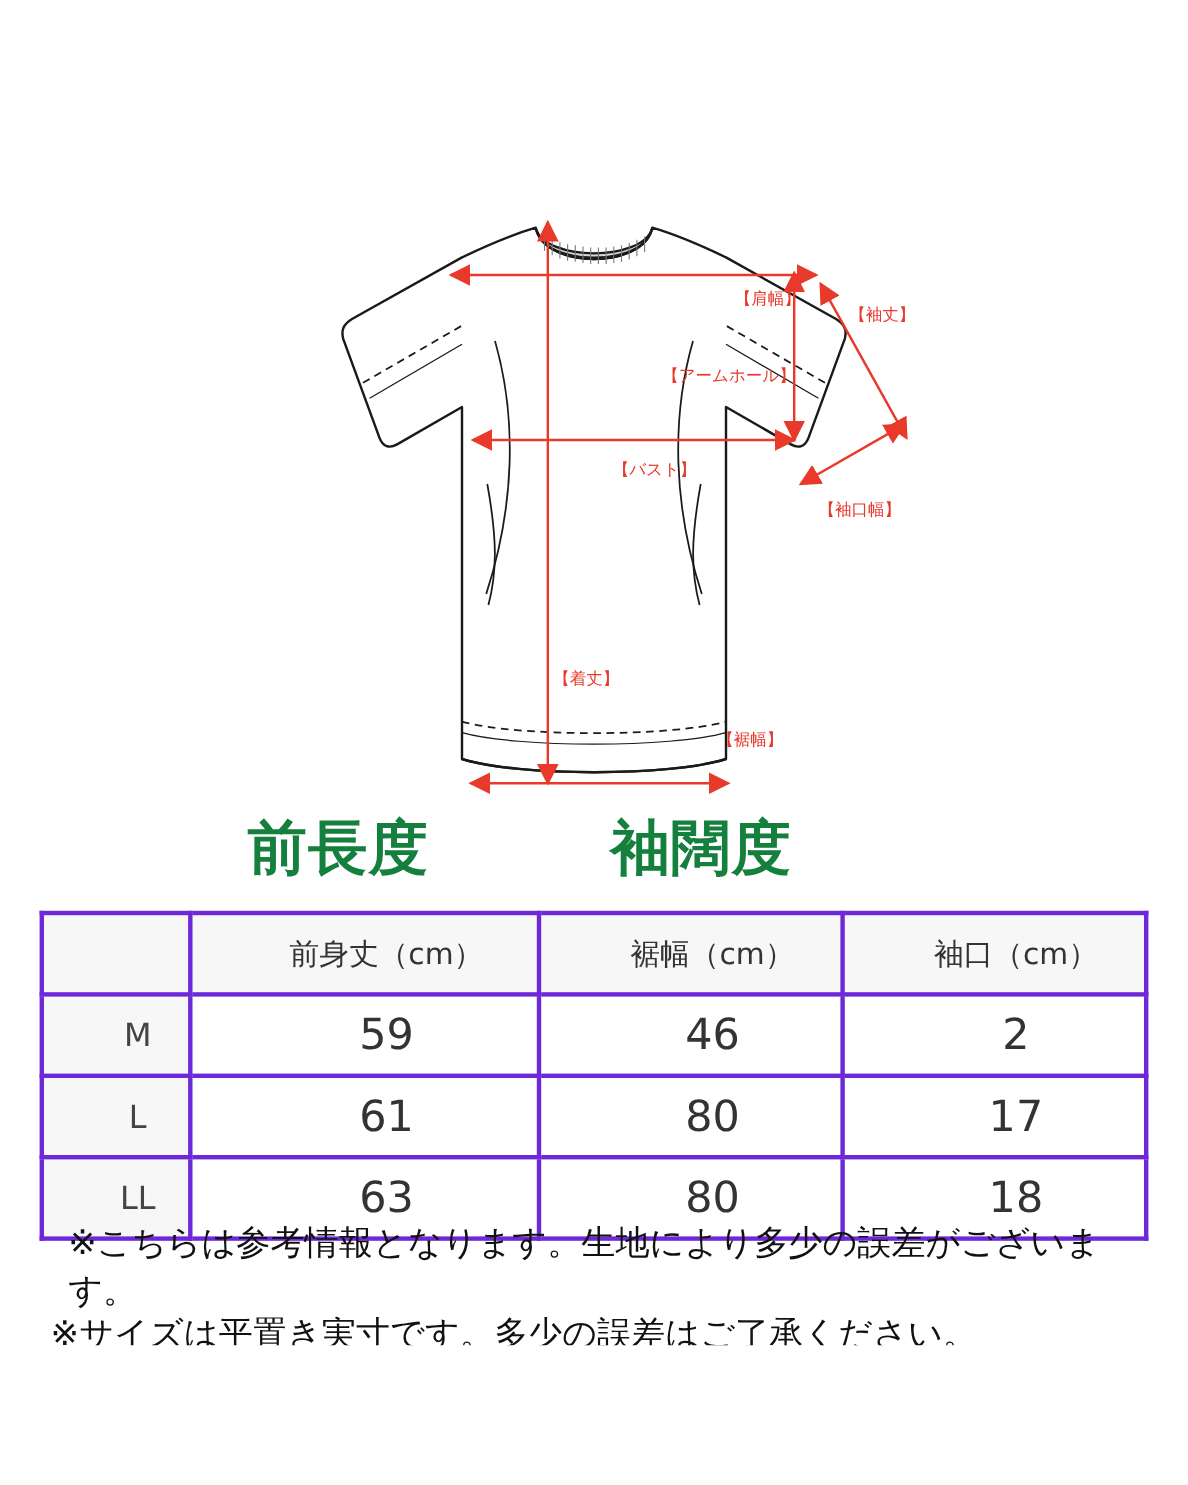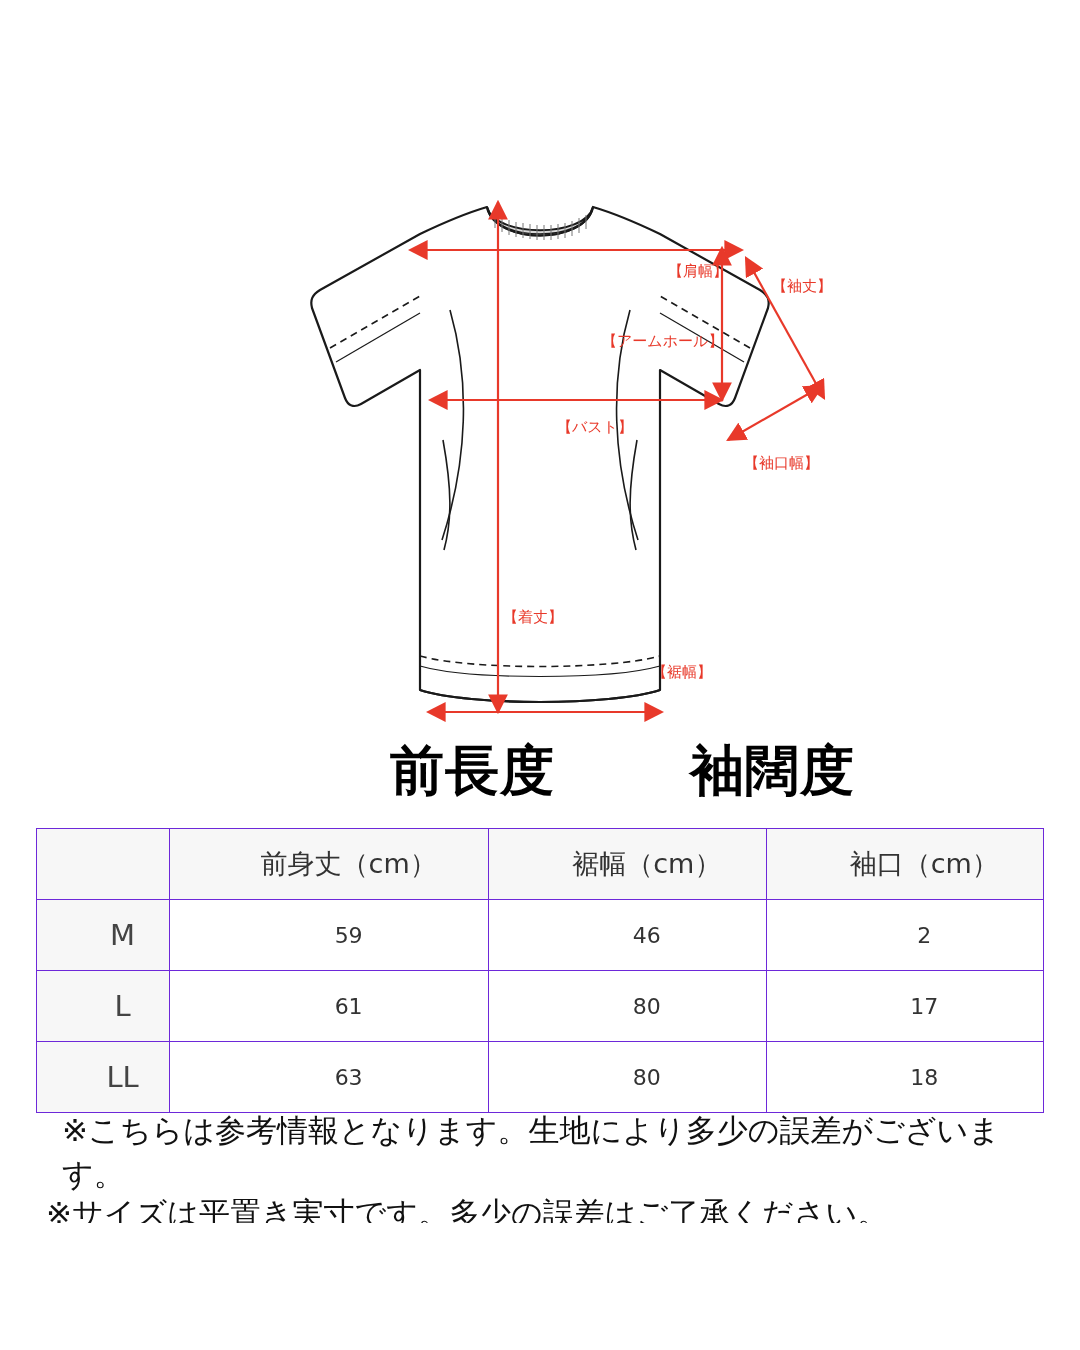--- a/index.html
+++ b/index.html
@@ -51,57 +51,57 @@
     width: 1080px;
     display: flex;
     align-items: flex-end;
     justify-content: center;
     gap: 0;
   }
   .headings .h {
     font-size: 54px;
     font-weight: bold;
     letter-spacing: 1px;
-    color: #000000;
-    text-align: right;
+    color: #15803d;
+    text-align: left;
     font-family: "DejaVu Sans", "Liberation Sans", sans-serif;
   }
   .headings .h1 { width: 330px; }
   .headings .h2 { width: 300px; }
   .headings .h3 { width: 300px; }
 
   
   table.size-table {
     position: absolute;
     left: 36px;
     top: 828px;
     width: 1008px;
     border-collapse: collapse;
     font-family: "DejaVu Sans", "Liberation Sans", sans-serif;
   }
   table.size-table th,
   table.size-table td {
-    border: 1px solid #6d28d9;
+    border: 4px solid #6d28d9;
     text-align: center;
     color: #333;
     font-weight: normal;
     padding-left: 40px;
   }
   table.size-table thead th {
     background: #f7f7f7;
     font-size: 27px;
     height: 68px;
     color: #333;
   }
   table.size-table thead th.corner {
     width: 96px;
     background: #f7f7f7;
   }
   table.size-table tbody td {
-    font-size: 22px;
+    font-size: 39px;
     height: 68px;
     background: #ffffff;
   }
   table.size-table tbody td.size-cell {
     width: 96px;
     background: #f7f7f7;
     font-size: 29px;
     color: #444;
   }
   table.size-table col.c1 { width: 96px; }

